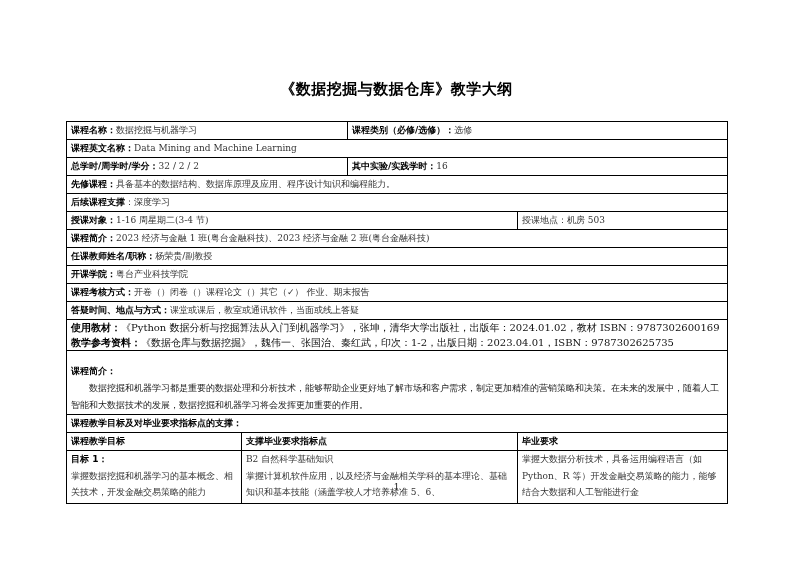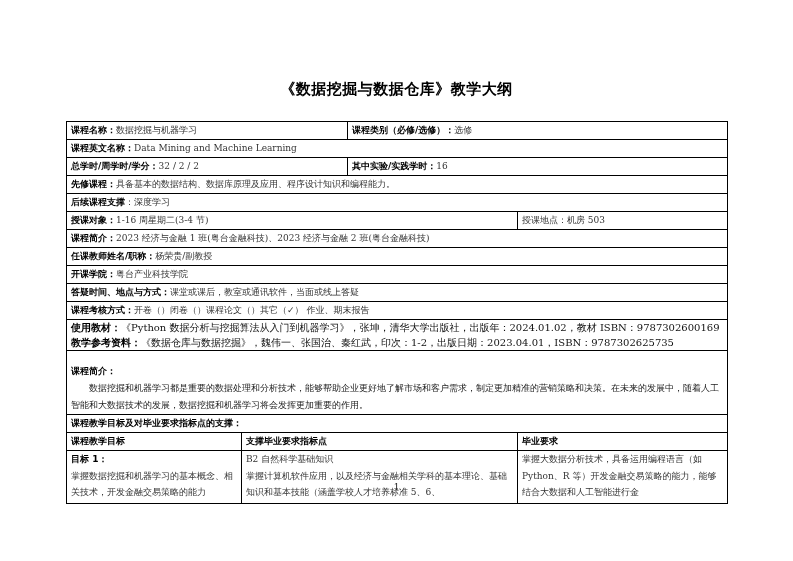--- a/index.html
+++ b/index.html
@@ -100,29 +100,29 @@
       <span class="lbl" data-name="teacher-label">任课教师姓名/职称：</span><span class="val" data-name="teacher-value">杨荣贵/副教授</span>
     </td>
   </tr>
 
   <tr class="r18" data-name="row-college">
     <td colspan="4" data-name="college-cell">
       <span class="lbl" data-name="college-label">开课学院：</span><span class="val" data-name="college-value">粤台产业科技学院</span>
     </td>
   </tr>
 
+  <tr class="r18" data-name="row-assessment">
+    <td colspan="4" data-name="assessment-cell">
+      <span class="lbl" data-name="assessment-label">课程考核方式：</span><span class="val" data-name="assessment-value">开卷（）闭卷（）课程论文（）其它（✓） 作业、期末报告</span>
+    </td>
+  </tr>
+
   <tr class="r18" data-name="row-qa">
     <td colspan="4" data-name="qa-cell">
       <span class="lbl" data-name="qa-label">答疑时间、地点与方式：</span><span class="val" data-name="qa-value">课堂或课后，教室或通讯软件，当面或线上答疑</span>
-    </td>
-  </tr>
-
-  <tr class="r18" data-name="row-assessment">
-    <td colspan="4" data-name="assessment-cell">
-      <span class="lbl" data-name="assessment-label">课程考核方式：</span><span class="val" data-name="assessment-value">开卷（）闭卷（）课程论文（）其它（✓） 作业、期末报告</span>
     </td>
   </tr>
 
   <tr data-name="row-materials">
     <td colspan="4" style="height:30px; line-height:15px; font-size:10px;" data-name="materials-cell">
       <div data-name="textbook-line"><span class="lbl" data-name="textbook-label">使用教材：</span><span class="val" style="color:#111" data-name="textbook-value">《Python 数据分析与挖掘算法从入门到机器学习》，张坤，清华大学出版社，出版年：2024.01.02，教材 ISBN：9787302600169</span></div>
       <div data-name="references-line"><span class="lbl" data-name="references-label">教学参考资料：</span><span class="val" style="color:#111" data-name="references-value">《数据仓库与数据挖掘》，魏伟一、张国治、秦红武，印次：1-2，出版日期：2023.04.01，ISBN：9787302625735</span></div>
     </td>
   </tr>
 

